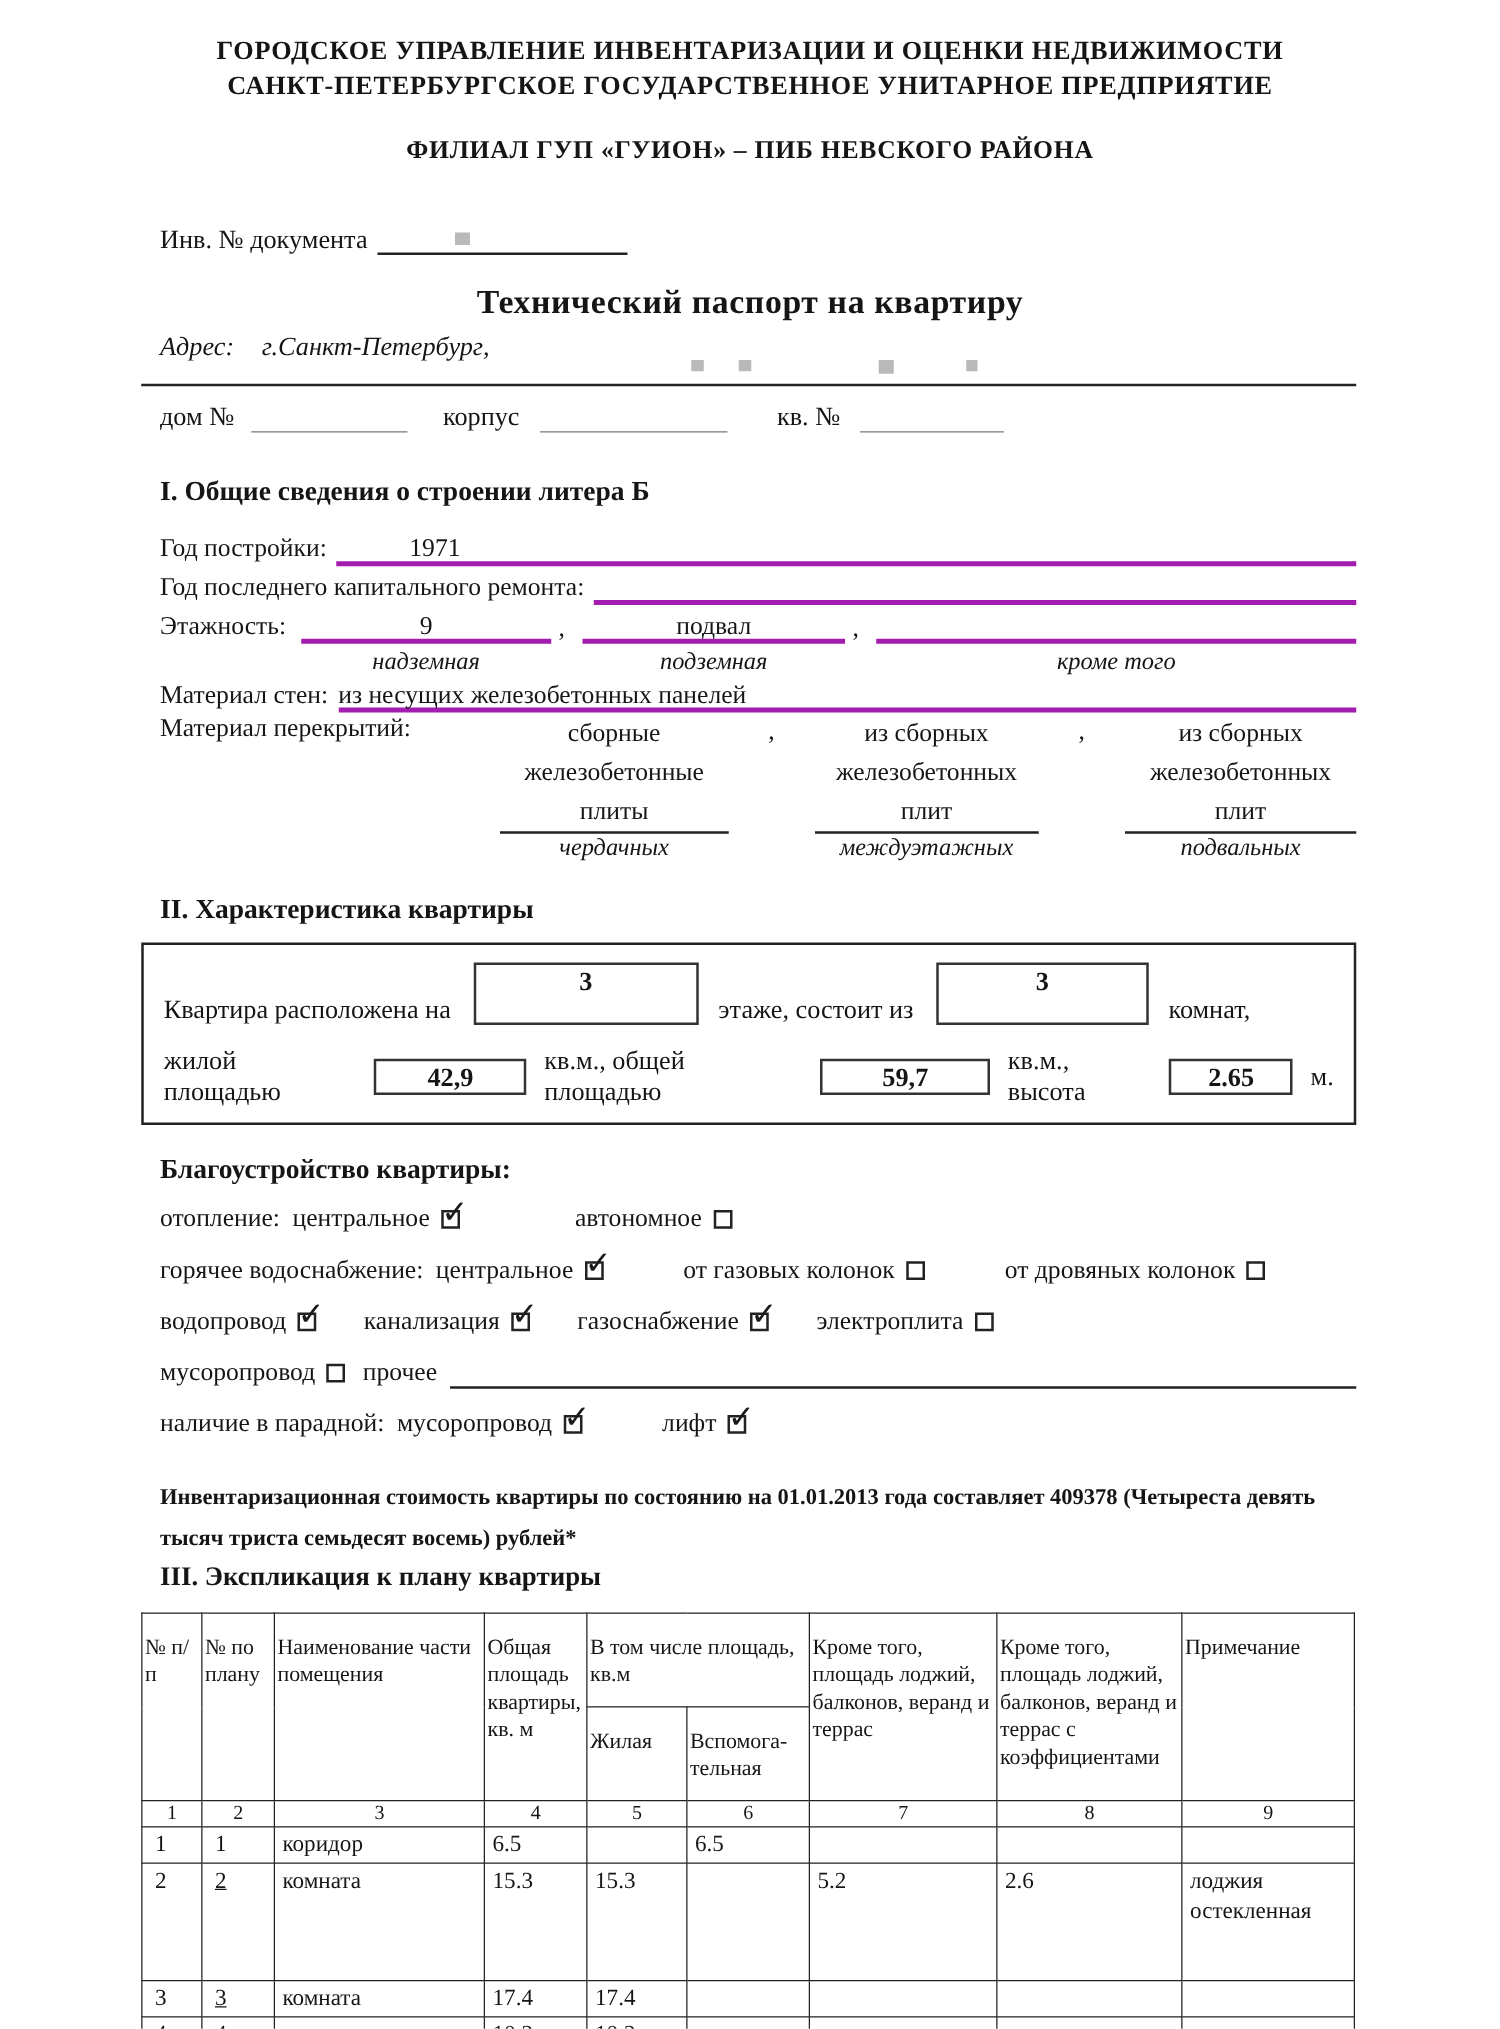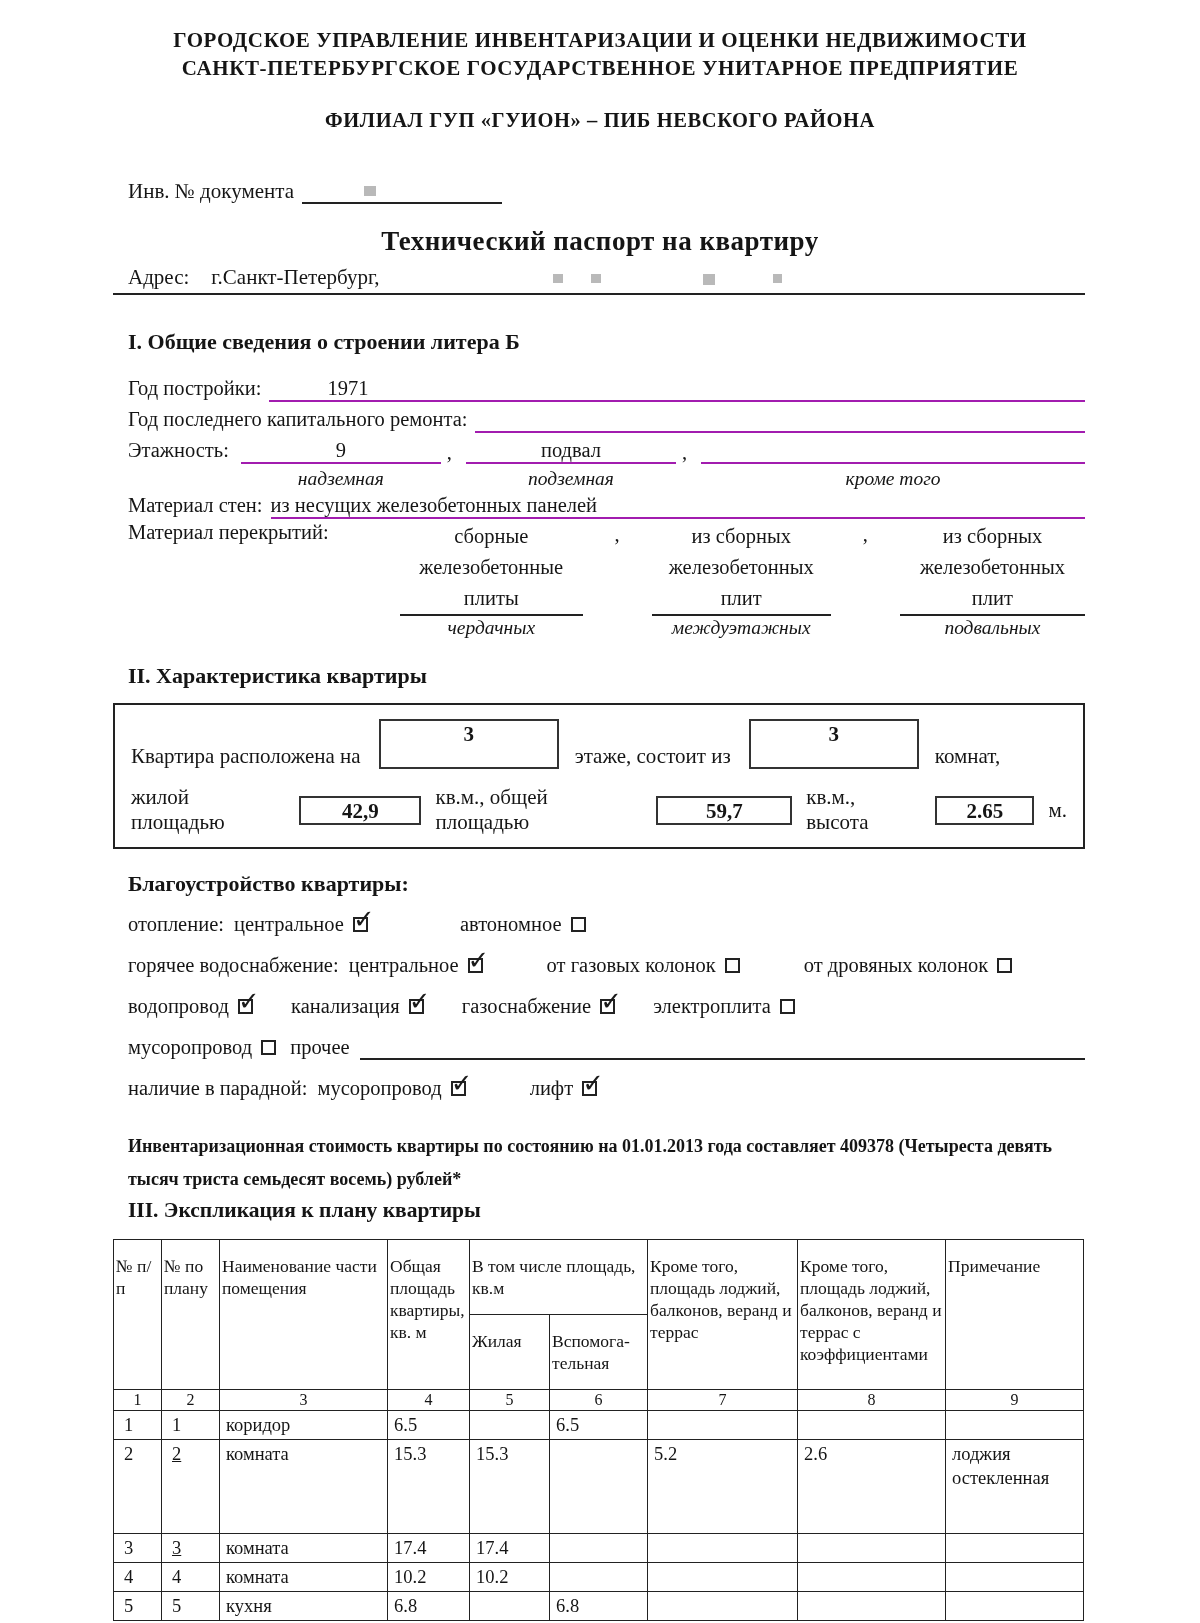--- a/index.html
+++ b/index.html
@@ -14,30 +14,30 @@
   
   .org-line { text-align:center; font-weight:bold; font-size:21px; letter-spacing:.6px; line-height:28px; }
   .branch-line { text-align:center; font-weight:bold; font-size:20.5px; letter-spacing:.6px; margin-top:27px; }
 
   .inv-row { display:flex; align-items:flex-end; margin:46px 0 0 128px; font-size:21px; }
   .inv-uline { width:200px; border-bottom:2px solid #222; margin-left:8px; position:relative; height:26px; }
 
   .doc-title { text-align:center; font-weight:bold; font-size:27px; letter-spacing:.5px; margin-top:22px; }
 
   .addr-row { display:flex; align-items:flex-end; margin:8px 115px 0 113px; font-size:21px;
-              border-bottom:2.5px solid #222; padding:0 0 3px 15px; position:relative; }
+              border-bottom:2.5px solid #222; padding:0 0 17px 15px; position:relative;font-style:italic; }
   .addr-val { margin-left:22px; }
   .mark { position:absolute; background:#b9b9b9; }
   .house-row { display:flex; align-items:flex-end; margin:12px 115px 0 128px; font-size:21px; }
   .house-row .uline-s { border-bottom:1.5px solid #777; height:24px; }
 
   
   .sec-heading { font-weight:bold; font-size:22px; margin-left:128px; }
   .f-row { display:flex; align-items:flex-end; margin:4px 115px 0 128px; font-size:20.5px; line-height:27px; }
-  .uline { border-bottom:2px solid #a21caf; height:27px; }
+  .uline { border-bottom:4px solid #a21caf; height:27px; }
   .uline.grow { flex:1; }
   .uline.center { text-align:center; }
   .subnote { font-style:italic; text-align:center; font-size:19.5px; margin-top:1px; }
   .comma { padding:0 6px; }
 
   
   .slabs-row { display:flex; align-items:flex-start; margin:2px 115px 0 128px; font-size:20.5px;gap:24px; }
   .slab-group { display:flex; flex-direction:column; }
   .slab-text { text-align:center; min-height:94px; border-bottom:2px solid #222; padding:0 6px; line-height:31px; }
   .slab-comma { padding:0 8px; line-height:27px; }
@@ -94,20 +94,28 @@
 
   <div class="doc-title">Технический паспорт на квартиру</div>
 
   <div class="addr-row">
     <span>Адрес:</span>
     <span class="addr-val">г.Санкт-Петербург,</span>
     <span class="mark" style="left:440px; bottom:10px; width:10px; height:9px;"></span>
     <span class="mark" style="left:478px; bottom:10px; width:10px; height:9px;"></span>
     <span class="mark" style="left:590px; bottom:8px; width:12px; height:11px;"></span>
     <span class="mark" style="left:660px; bottom:10px; width:9px; height:9px;"></span>
+  </div>
+  <div class="house-row">
+    <span>дом №</span>
+    <span class="uline-s" style="width:125px; margin-left:14px;"></span>
+    <span style="margin-left:28px;">корпус</span>
+    <span class="uline-s" style="width:150px; margin-left:16px;"></span>
+    <span style="margin-left:40px;">кв. №</span>
+    <span class="uline-s" style="width:115px; margin-left:16px;"></span>
   </div>
 
   <div class="sec-heading" style="margin-top:34px;">I. Общие сведения о строении литера Б</div>
 
   <div class="f-row" style="margin-top:20px;">
     <span>Год постройки:</span>
     <span class="uline grow" style="margin-left:8px; padding-left:58px;">1971</span>
   </div>
 
   <div class="f-row">

